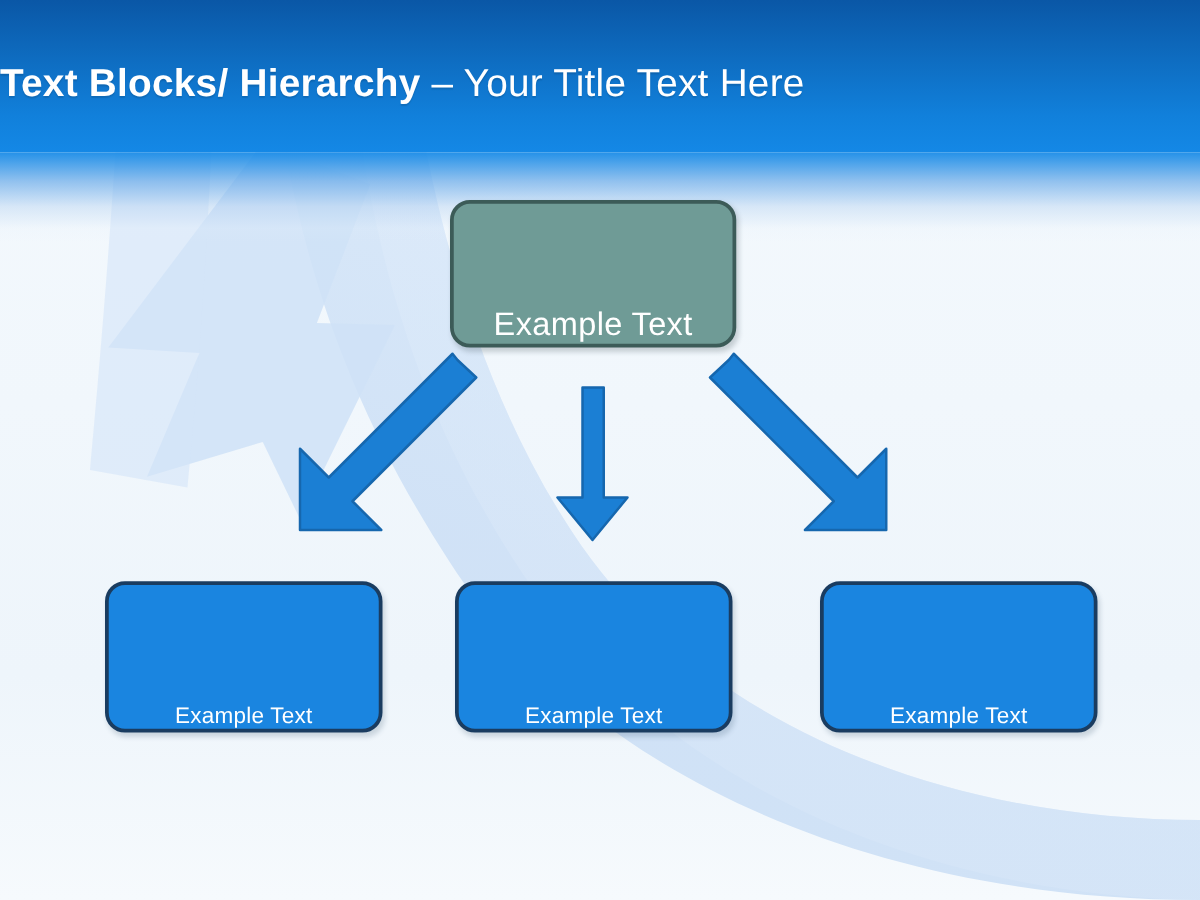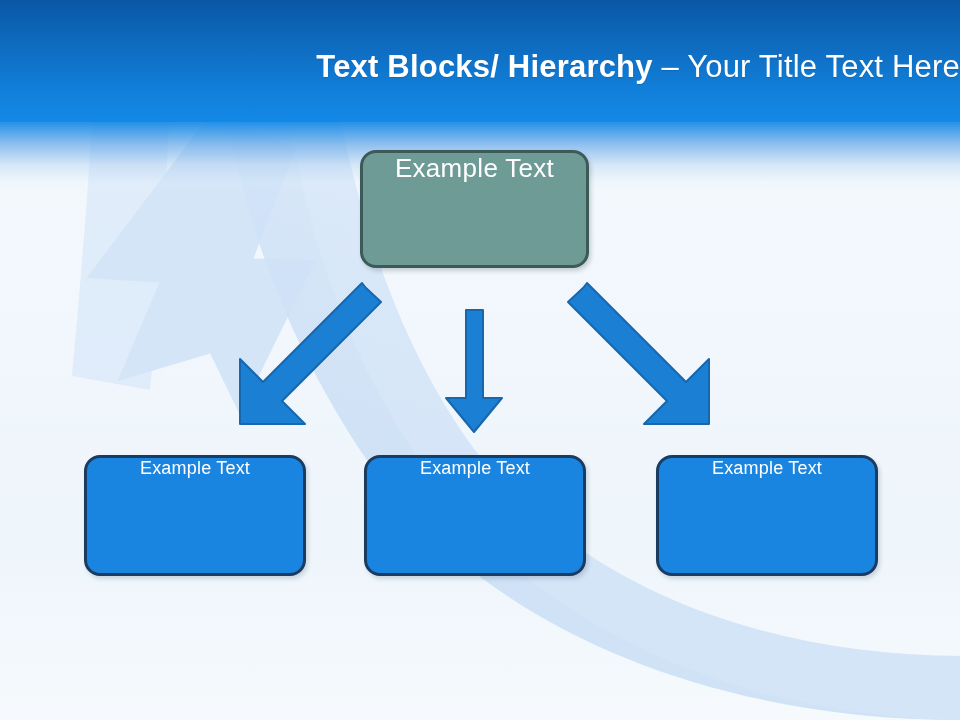--- a/index.html
+++ b/index.html
@@ -59,41 +59,42 @@
         rgba(225,238,250,0.14) 84%,
         rgba(242,248,253,0) 100%);
     z-index: 6;
   }
 
   .title {
     position: absolute;
     left: 0;
     top: 48px;
     width: 960px;
-    text-align: right;
+    text-align: left;
     color: #ffffff;
     font-size: 31px;
     line-height: 38px;
     letter-spacing: 0.2px;
     white-space: nowrap;
     z-index: 8;
     text-shadow: 0 1px 1px rgba(0,0,0,0.12);
   }
   .title .t-bold { font-weight: bold; }
   .title .t-reg  { font-weight: normal; }
 
   
   .node {
     position: absolute;
     box-sizing: border-box;
     display: flex;
-    align-items: flex-start;
+    align-items: flex-end;
     justify-content: center;
     color: #ffffff;
     z-index: 20;
+    margin-top: 10px;
   }
   .node-top {
     left: 360px;
     top: 150px;
     width: 229px;
     height: 118px;
     background: #6f9b96;
     border: 3px solid #3c5b58;
     border-radius: 16px;
     font-size: 26px;

